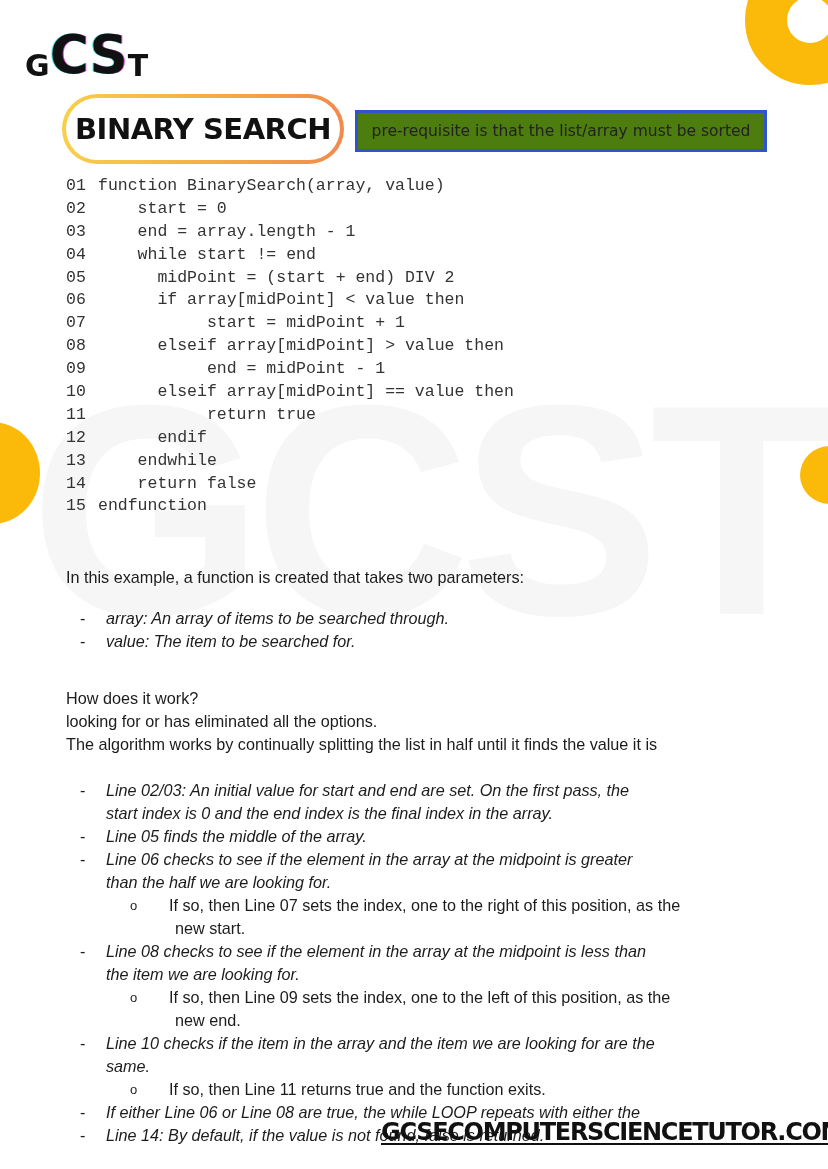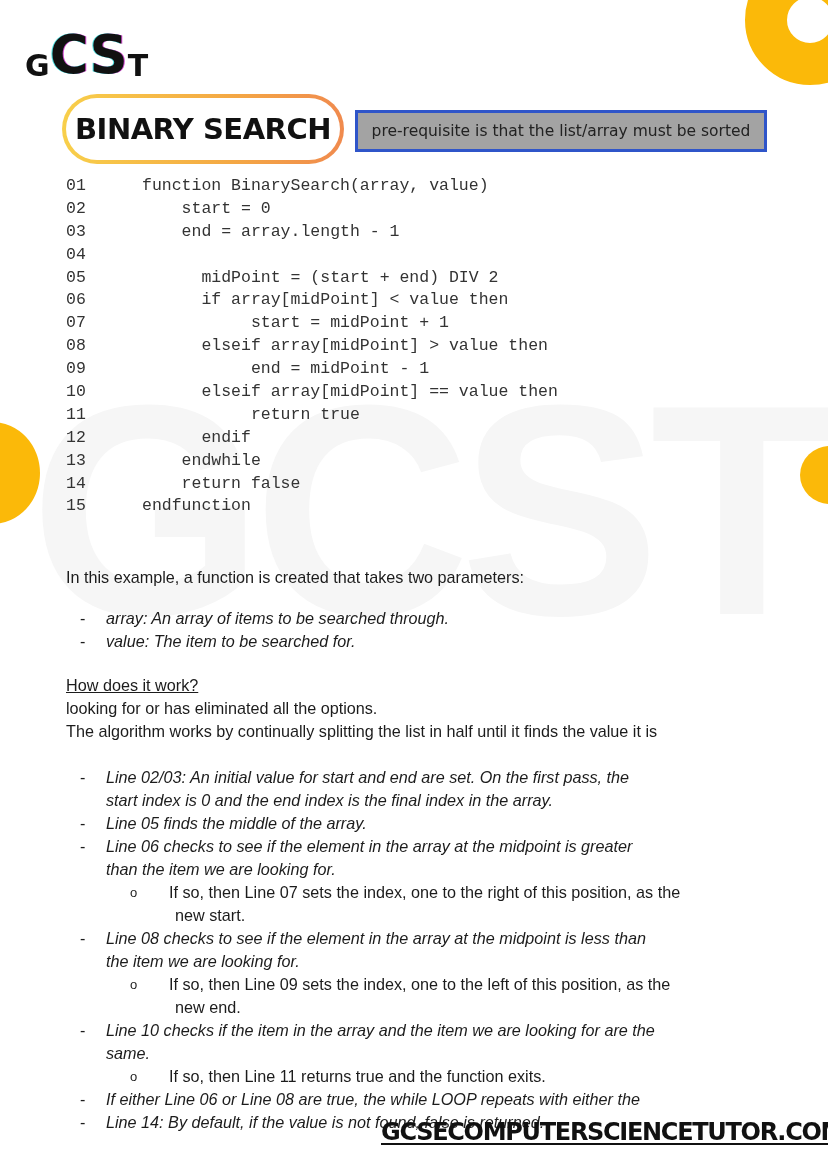--- a/index.html
+++ b/index.html
@@ -46,51 +46,51 @@
     width: 100%; height: 100%; border-radius: 32px; background: #fff;
     display: flex; align-items: center; justify-content: center;
   }
   .title-text {
     font-family: "DejaVu Sans", sans-serif; font-weight: 700; font-size: 29px;
     color: #111; letter-spacing: -0.5px;
   }
 
   .prereq {
     position: absolute; left: 355px; top: 110px; width: 412px; height: 42px;
-    border: 3px solid #2f55c9; background: #a3a3a3;
+    border: 3px solid #2f55c9; background: #4d7c0f;
     display: flex; align-items: center; justify-content: center;
     font-family: "DejaVu Sans", sans-serif; font-size: 15.5px; color: #222;
     z-index: 2;
   }
 
   .code {
     position: absolute; left: 66px; top: 175px;
     font-family: "Liberation Mono", monospace; font-size: 16.5px;
     color: #333; z-index: 2;
   }
-  .code-line { height: 22.9px; line-height: 22.9px; white-space: pre; display: flex; gap: 44px; }
+  .code-line { height: 22.9px; line-height: 22.9px; white-space: pre; display: flex; }
   .code-num { width: 32px; }
   .code-text { white-space: pre; }
 
   .prose {
     position: absolute; left: 66px; top: 566px; width: 700px;
     font-family: "Liberation Sans", sans-serif; font-size: 16.2px; color: #1c1c1c;
     line-height: 23px; z-index: 2;
   }
   .p-block { margin-bottom: 18px; }
   .dash-item { display: flex; }
   .dash { width: 40px; padding-left: 14px; flex-shrink: 0; }
   .dash-text { flex: 1; font-style: italic; }
   .sub-item { display: flex; padding-left: 64px; }
   .sub-bullet { width: 20px; flex-shrink: 0; font-size: 13px; }
   .sub-text { flex: 1; margin-left: 19px; }
   .sub-text .cont { padding-left: 6px; }
 
   .intro-list { margin-top: 0; }
-  .how-title { margin-top: 21px; text-decoration: underline; }
+  .how-title { margin-top: 34px; }
   .steps { margin-top: 23px; }
   .steps .dash-item, .intro-list .dash-item { padding-left: 0; }
 
   .footer-brand {
     position: absolute; left: 381px; top: 1118px;
     font-family: "DejaVu Sans", sans-serif; font-weight: 700; font-size: 24px;
     color: #111; text-decoration: underline; text-decoration-thickness: 2px;
     text-underline-offset: 3px; letter-spacing: -1.3px; z-index: 3;
   }
 </style>
@@ -113,21 +113,21 @@
     <span class="title-text">BINARY SEARCH</span>
   </div>
 </div>
 
 <div class="prereq">pre-requisite is that the list/array must be sorted</div>
 
 <div class="code" id="code-block">
     <div class="code-line"><span class="code-num">01</span><span class="code-text">function BinarySearch(array, value)</span></div>
     <div class="code-line"><span class="code-num">02</span><span class="code-text">    start = 0</span></div>
     <div class="code-line"><span class="code-num">03</span><span class="code-text">    end = array.length - 1</span></div>
-    <div class="code-line"><span class="code-num">04</span></div>
+    <div class="code-line"><span class="code-num">04</span><span class="code-text">    while start != end</span></div>
     <div class="code-line"><span class="code-num">05</span><span class="code-text">      midPoint = (start + end) DIV 2</span></div>
     <div class="code-line"><span class="code-num">06</span><span class="code-text">      if array[midPoint] &lt; value then</span></div>
     <div class="code-line"><span class="code-num">07</span><span class="code-text">           start = midPoint + 1</span></div>
     <div class="code-line"><span class="code-num">08</span><span class="code-text">      elseif array[midPoint] &gt; value then</span></div>
     <div class="code-line"><span class="code-num">09</span><span class="code-text">           end = midPoint - 1</span></div>
     <div class="code-line"><span class="code-num">10</span><span class="code-text">      elseif array[midPoint] == value then</span></div>
     <div class="code-line"><span class="code-num">11</span><span class="code-text">           return true</span></div>
     <div class="code-line"><span class="code-num">12</span><span class="code-text">      endif</span></div>
     <div class="code-line"><span class="code-num">13</span><span class="code-text">    endwhile</span></div>
     <div class="code-line"><span class="code-num">14</span><span class="code-text">    return false</span></div>
@@ -162,21 +162,21 @@
       <div class="dash-item">
         <span class="dash">-</span>
         <span class="dash-text">
           <div>Line 05 finds the middle of the array.</div>
         </span>
       </div>
       <div class="dash-item">
         <span class="dash">-</span>
         <span class="dash-text">
           <div>Line 06 checks to see if the element in the array at the midpoint is greater</div>
-          <div>than the item we are looking for.</div>
+          <div>than the half we are looking for.</div>
         </span>
       </div>
       <div class="sub-item">
         <span class="sub-bullet">o</span>
         <span class="sub-text">
           <div>If so, then Line 07 sets the index, one to the right of this position, as the</div>
           <div class="cont">new start.</div>
         </span>
       </div>
       <div class="dash-item">

